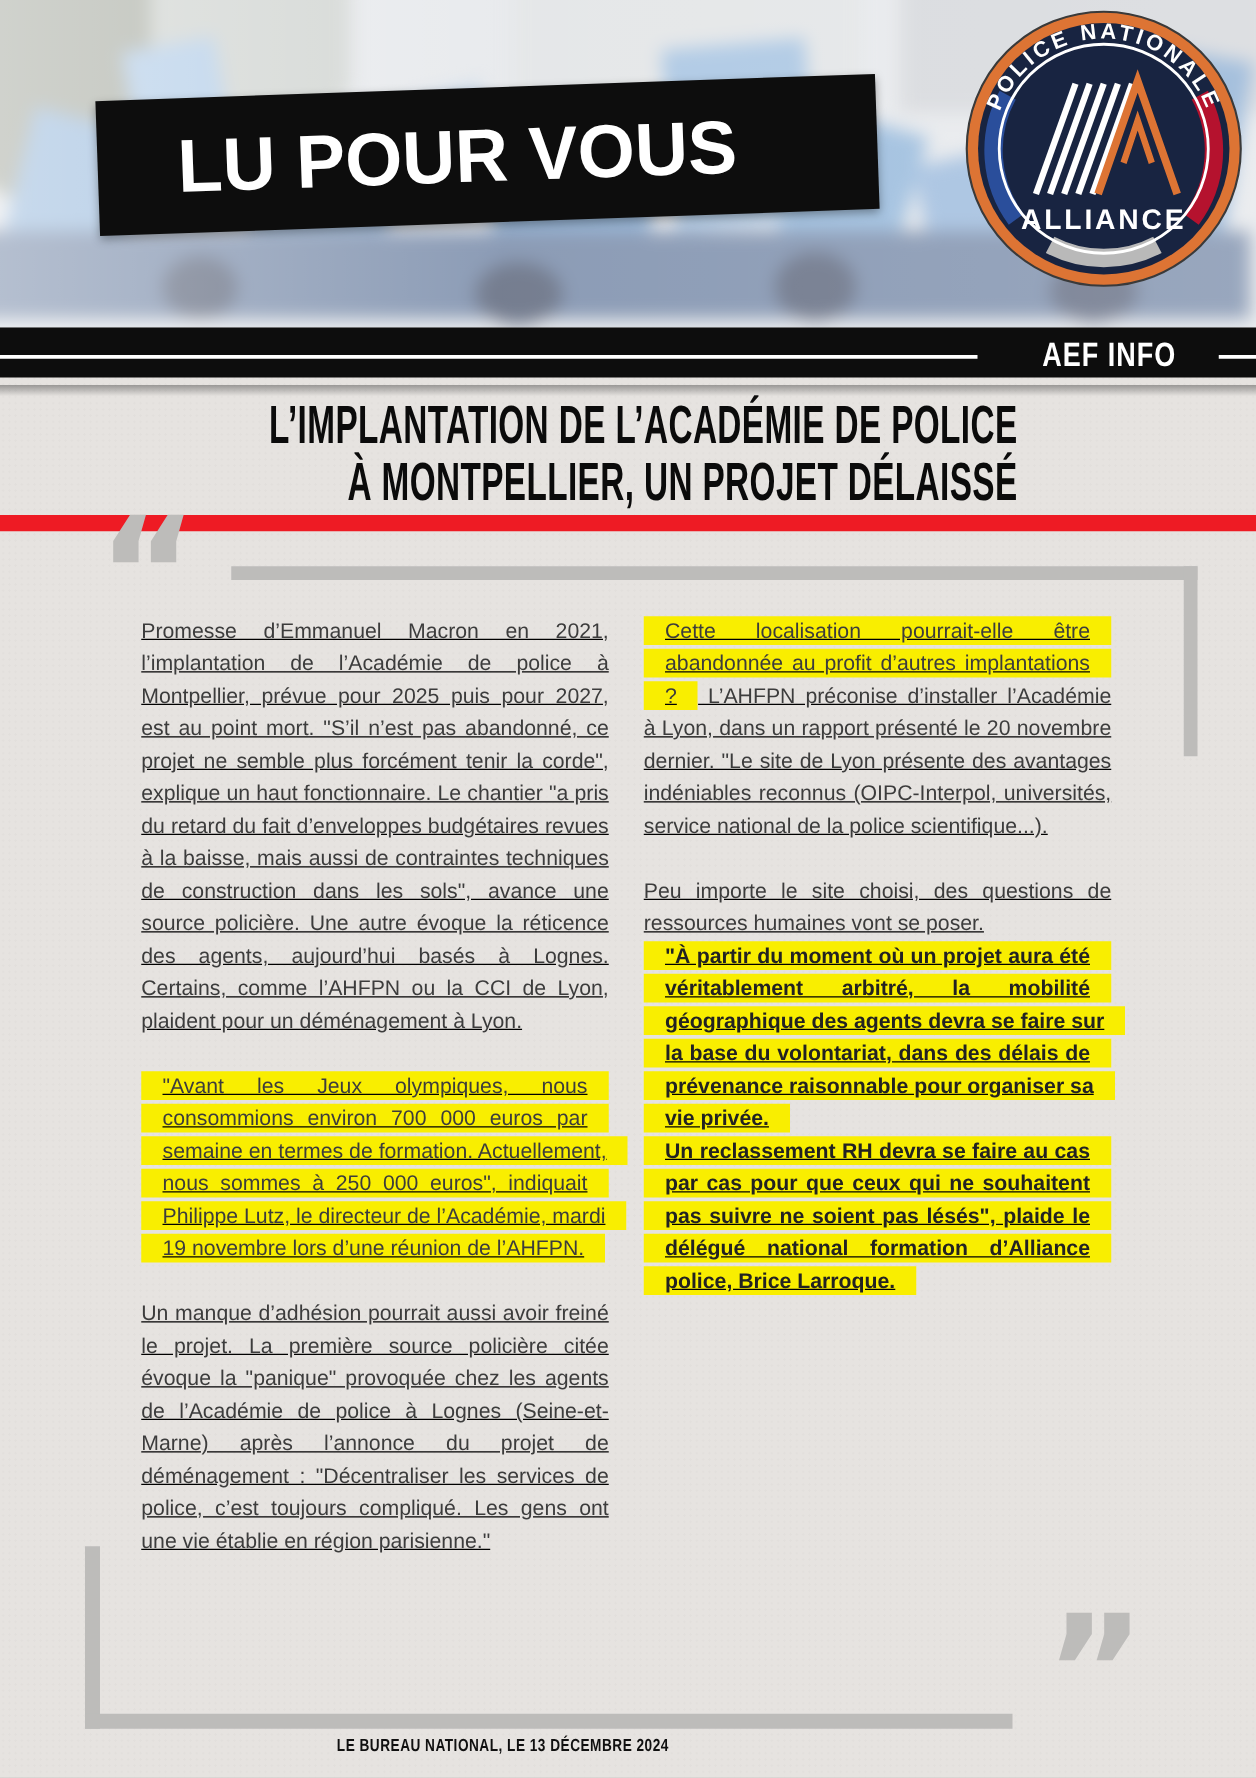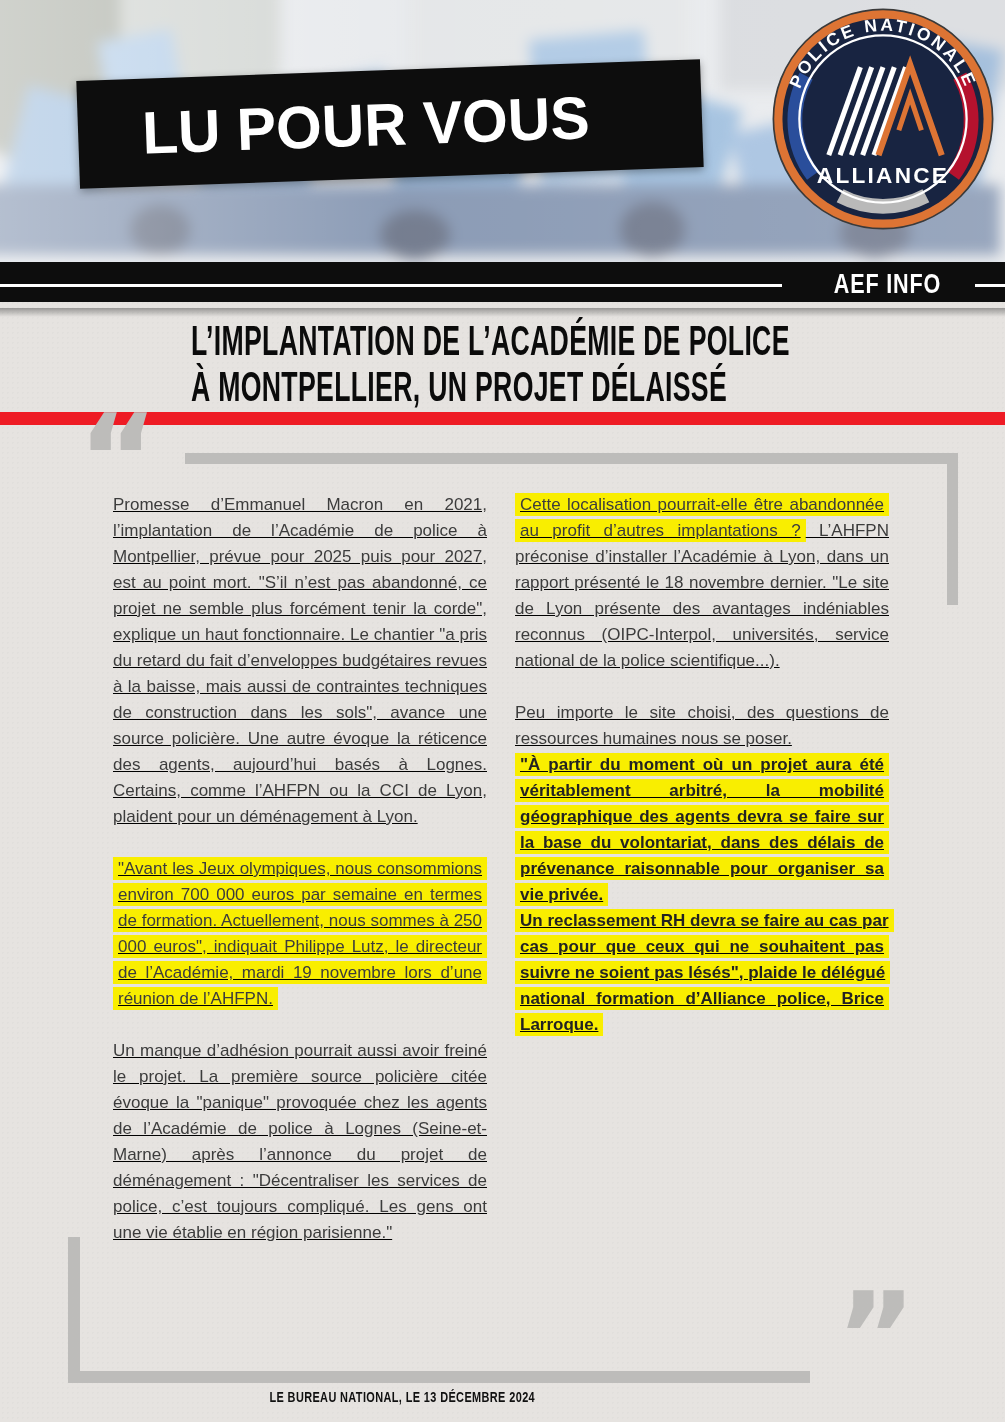--- a/index.html
+++ b/index.html
@@ -38,42 +38,42 @@
   
   .aef-bar{position:absolute;left:0;top:262px;width:1005px;height:40px;background:var(--black);}
   .aef-bar::after{content:"";position:absolute;left:0;top:46px;width:100%;height:9px;
     background:linear-gradient(rgba(60,60,60,.45),rgba(60,60,60,0));}
   .aef-rule-left{position:absolute;left:0;top:22px;width:782px;height:3px;background:#fff;}
   .aef-rule-right{position:absolute;right:0;top:22px;width:30px;height:3px;background:#fff;}
   .aef-label{position:absolute;right:64px;top:7px;color:#fff;font-size:27px;font-weight:700;
     transform:scaleX(.8);transform-origin:right center;letter-spacing:1px;white-space:nowrap;}
 
   
-  .title-block{position:absolute;left:0;top:317px;width:1005px;text-align:left;color:#0b0b0b;}
+  .title-block{position:absolute;left:0;top:317px;width:1005px;text-align:right;color:#0b0b0b;}
   .title-line{font-size:43px;line-height:46px;font-weight:700;white-space:nowrap;
     transform:scaleX(.62);transform-origin:center;letter-spacing:.5px;}
   .red-divider{position:absolute;left:0;top:412px;width:1005px;height:13px;background:var(--red);}
 
   
   .quote{position:absolute;color:var(--gray);font-family:"DejaVu Sans","Liberation Sans",sans-serif;
     font-weight:700;font-size:122px;line-height:1;}
   .quote-open{left:78px;top:398px;}
   .quote-close{left:836px;top:1276px;}
   .bar{position:absolute;background:var(--gray);}
   .bracket-top-h{left:185px;top:453px;width:773px;height:11px;}
   .bracket-top-v{left:947px;top:453px;width:11px;height:152px;}
   .bracket-bot-v{left:68px;top:1237px;width:12px;height:146px;}
   .bracket-bot-h{left:68px;top:1371px;width:742px;height:12px;}
 
   
   .columns{position:absolute;left:113px;top:492px;width:796px;display:flex;gap:28px;text-decoration:underline;}
   .col{width:374px;color:var(--ink);font-size:17px;line-height:26px;text-align:justify;}
   .para{margin:0;}
   .para.gap{margin-top:26px;}
-  .hl{background:var(--hl);padding:2px 5px;box-decoration-break:clone;-webkit-box-decoration-break:clone;}
+  .hl{background:var(--hl);padding:2px 17px;box-decoration-break:clone;-webkit-box-decoration-break:clone;}
   .hlb{font-weight:700;color:#222;}
 
   
   .footer-date{position:absolute;left:0;top:1388px;width:804px;text-align:center;color:#101010;}
   .footer-date span{display:inline-block;font-size:14px;font-weight:700;letter-spacing:.5px;
     transform:scaleX(.78);transform-origin:center;white-space:nowrap;}
 </style>
 </head>
 <body>
 
@@ -151,22 +151,22 @@
   <div class="bar bracket-bot-h"></div>
   <div class="quote quote-close">”</div>
 
   <div class="columns">
     <div class="col">
         <p class="para"><span class="">Promesse d’Emmanuel Macron en 2021, l’implantation de l’Académie de police à Montpellier, prévue pour 2025 puis pour 2027, est au point mort. "S’il n’est pas abandonné, ce projet ne semble plus forcément tenir la corde", explique un haut fonctionnaire. Le chantier "a pris du retard du fait d’enveloppes budgétaires revues à la baisse, mais aussi de contraintes techniques de construction dans les sols", avance une source policière. Une autre évoque la réticence des agents, aujourd’hui basés à Lognes. Certains, comme l’AHFPN ou la CCI de Lyon, plaident pour un déménagement à Lyon.</span></p>
         <p class="para gap"><span class="hl">"Avant les Jeux olympiques, nous consommions environ 700 000 euros par semaine en termes de formation. Actuellement, nous sommes à 250 000 euros", indiquait Philippe Lutz, le directeur de l’Académie, mardi 19 novembre lors d’une réunion de l’AHFPN.</span></p>
         <p class="para gap"><span class="">Un manque d’adhésion pourrait aussi avoir freiné le projet. La première source policière citée évoque la "panique" provoquée chez les agents de l’Académie de police à Lognes (Seine-et-Marne) après l’annonce du projet de déménagement : "Décentraliser les services de police, c’est toujours compliqué. Les gens ont une vie établie en région parisienne."</span></p>
       </div>
     <div class="col">
-        <p class="para"><span class="hl">Cette localisation pourrait-elle être abandonnée au profit d’autres implantations ?</span><span class=""> L’AHFPN préconise d’installer l’Académie à Lyon, dans un rapport présenté le 18 novembre dernier. "Le site de Lyon présente des avantages indéniables reconnus (OIPC-Interpol, universités, service national de la police scientifique...).</span></p>
-        <p class="para gap"><span class="">Peu importe le site choisi, des questions de ressources humaines nous se poser.</span></p>
+        <p class="para"><span class="hl">Cette localisation pourrait-elle être abandonnée au profit d’autres implantations ?</span><span class=""> L’AHFPN préconise d’installer l’Académie à Lyon, dans un rapport présenté le 20 novembre dernier. "Le site de Lyon présente des avantages indéniables reconnus (OIPC-Interpol, universités, service national de la police scientifique...).</span></p>
+        <p class="para gap"><span class="">Peu importe le site choisi, des questions de ressources humaines vont se poser.</span></p>
         <p class="para"><span class="hl hlb">"À partir du moment où un projet aura été véritablement arbitré, la mobilité géographique des agents devra se faire sur la base du volontariat, dans des délais de prévenance raisonnable pour organiser sa vie privée.</span><br><span class="hl hlb">Un reclassement RH devra se faire au cas par cas pour que ceux qui ne souhaitent pas suivre ne soient pas lésés", plaide le délégué national formation d’Alliance police, Brice Larroque.</span></p>
       </div>
   </div>
 
   <div class="footer-date">
     <span>LE BUREAU NATIONAL, LE 13 DÉCEMBRE 2024</span>
   </div>
 
 </div>
 

